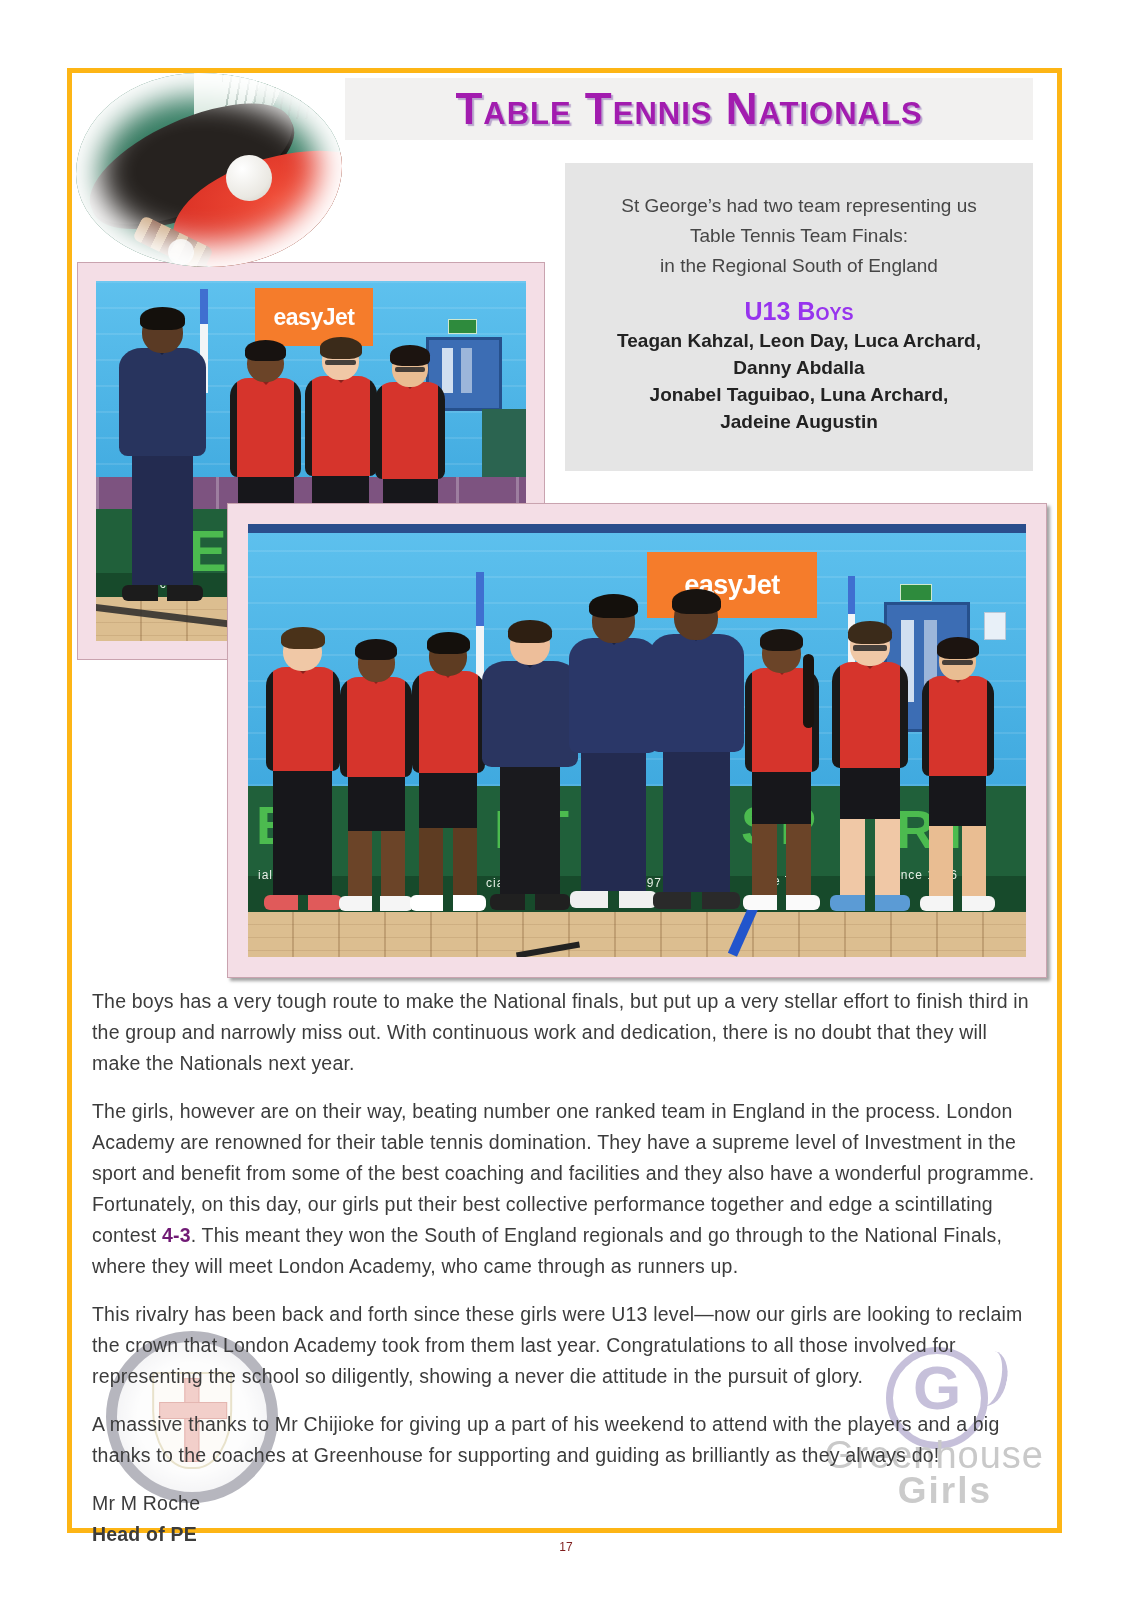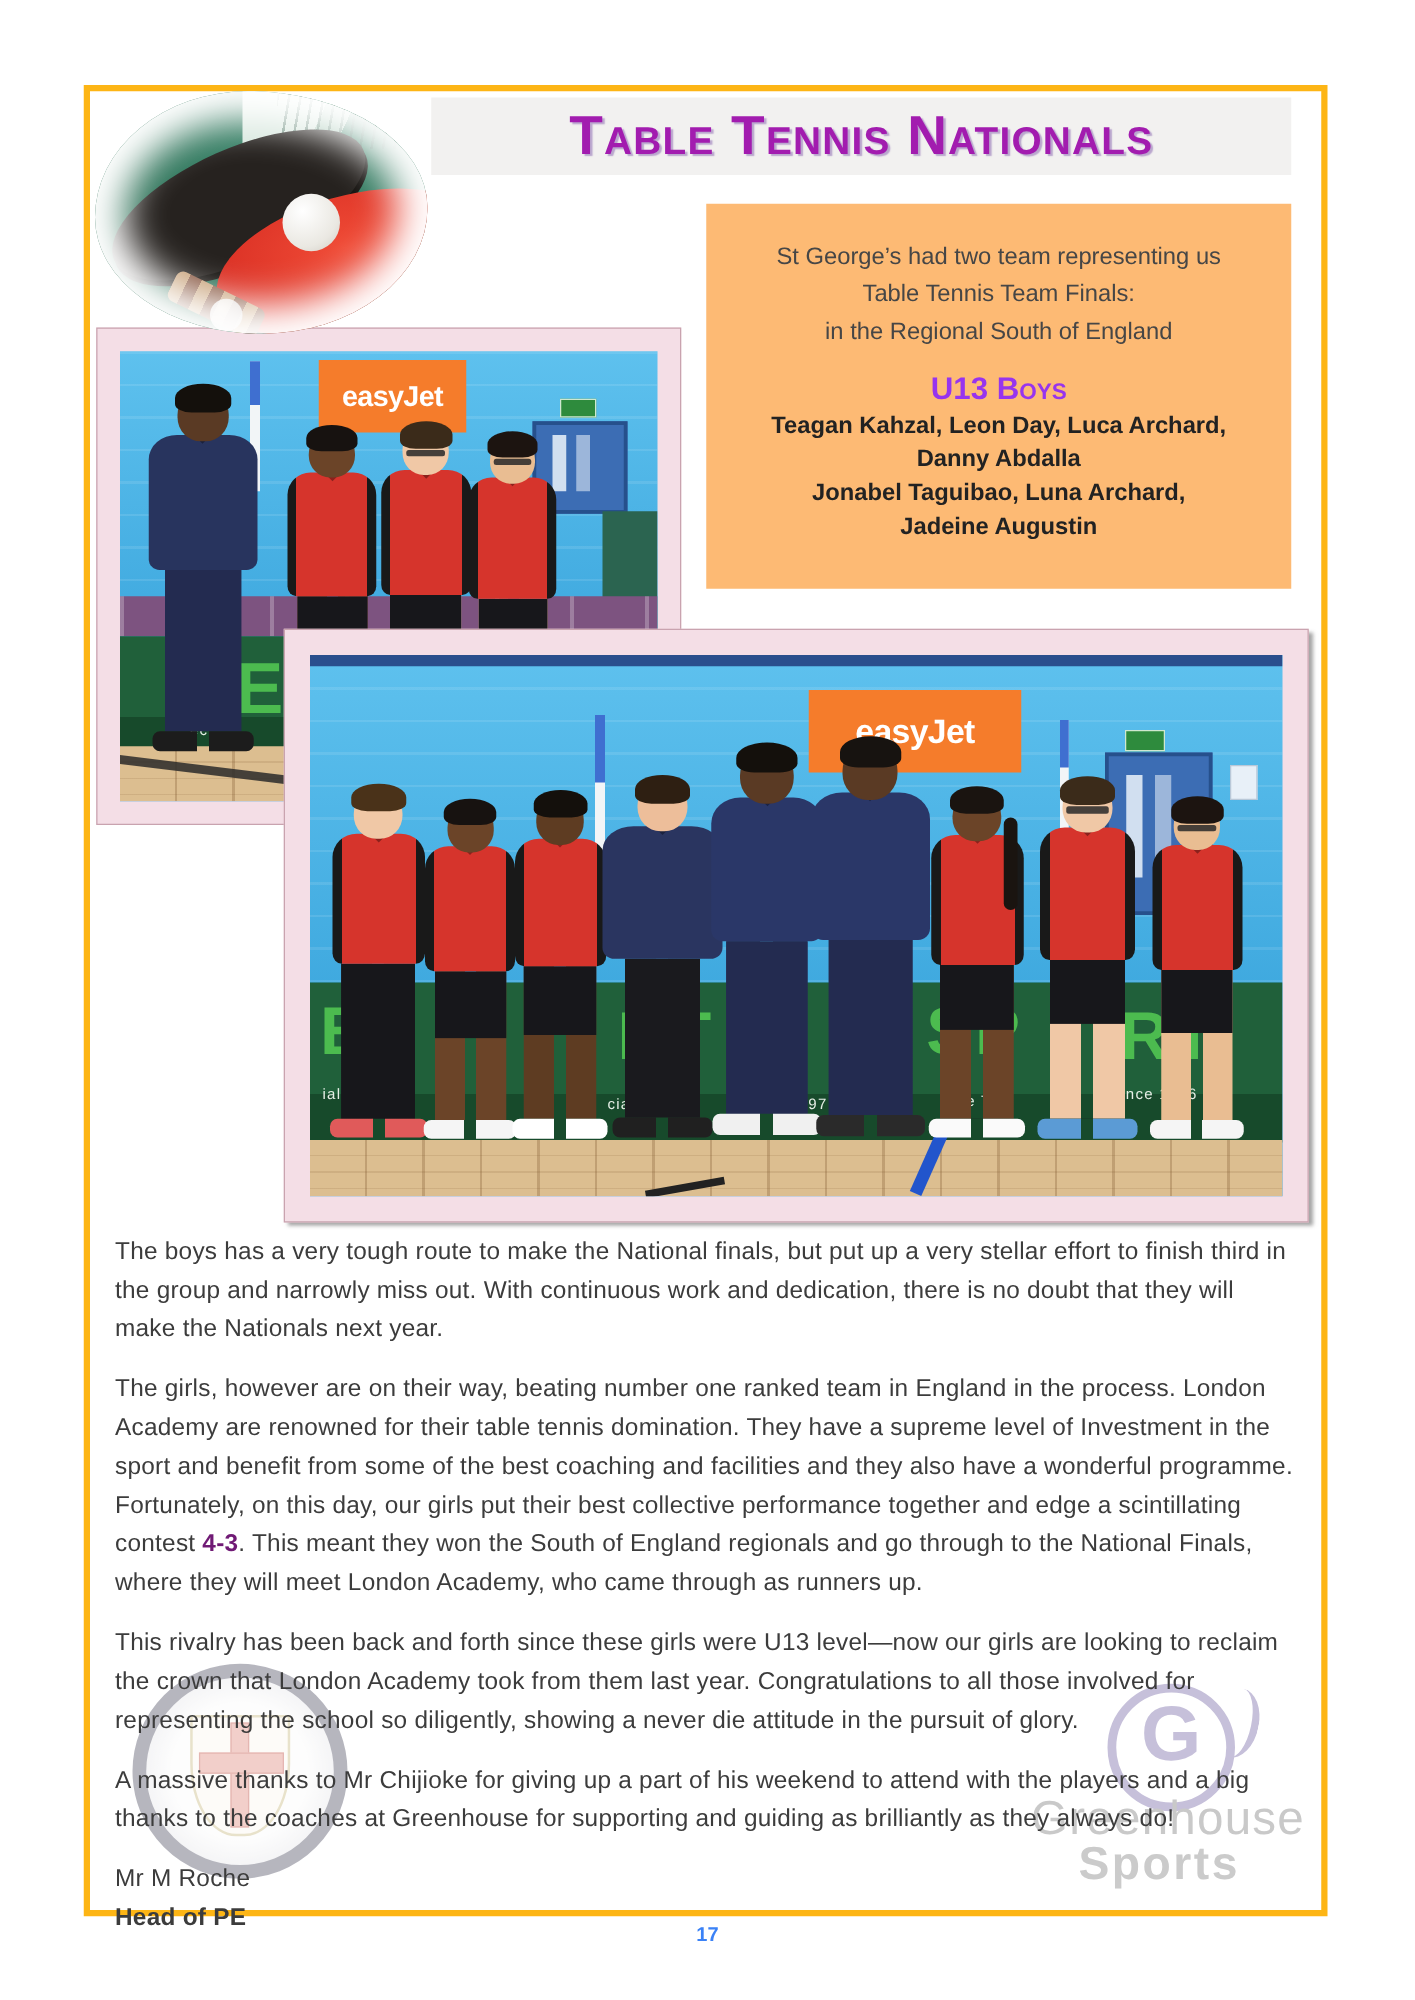--- a/index.html
+++ b/index.html
@@ -30,21 +30,21 @@
   .ball-small{position:absolute;left:92px;top:166px;width:26px;height:26px;border-radius:50%;
       background:radial-gradient(circle at 35% 30%,#FFF,#DDD);opacity:.85;}
   .paddle-vignette{position:absolute;inset:-2px;border-radius:inherit;
       box-shadow:inset 0 0 30px 26px #fff;}
   
   .title-bar{position:absolute;left:345px;top:78px;width:688px;height:62px;background:#F2F1F0;
       display:flex;align-items:center;justify-content:center;z-index:2;}
   .title-text{font-variant:small-caps;font-weight:bold;font-size:44px;letter-spacing:1px;
       color:#a21caf;text-shadow:2px 2px 1px rgba(80,26,140,.35);}
   
-  .info-box{position:absolute;left:565px;top:163px;width:468px;height:308px;background:#fdba74;
+  .info-box{position:absolute;left:565px;top:163px;width:468px;height:308px;background:#e5e5e5;
       text-align:center;padding-top:28px;box-sizing:border-box;z-index:2;}
   .intro-line{font-size:19px;color:#464646;line-height:30px;}
   .team-heading{font-variant:small-caps;font-weight:bold;font-size:25px;color:#9734EE;
       margin-top:15px;line-height:31px;text-align:center;}
   .team-names{font-size:19px;font-weight:bold;color:#222;line-height:27px;}
   
   .photo-frame{position:absolute;background:#F4DEE6;border:1px solid #C9A3AF;box-sizing:border-box;}
   .photo1{left:77px;top:262px;width:468px;height:398px;padding:18px;z-index:2;}
   .photo2{left:227px;top:503px;width:820px;height:475px;padding:20px;z-index:3;
       box-shadow:3px 3px 3px rgba(90,90,90,.55);}
@@ -112,21 +112,21 @@
   .crest-shield::after{content:"";position:absolute;top:30%;left:6%;width:88%;height:16%;
       background:#E0897D;border:1px solid #BE4A3E;}
   .gh-circle{position:absolute;left:886px;top:1347px;width:102px;height:102px;z-index:0;
       border:7px solid #C6C0DA;border-radius:50%;box-sizing:border-box;}
   .gh-g{position:absolute;left:886px;top:1352px;width:102px;text-align:center;z-index:0;
       font-size:62px;font-weight:bold;color:#C6C0DA;}
   .gh-swoosh{position:absolute;left:977px;top:1351px;width:24px;height:56px;z-index:0;
       border-right:6px solid #C6C0DA;border-radius:0 60% 60% 0/0 50% 50% 0;transform:rotate(12deg);}
   .gh-name{position:absolute;right:88px;top:1434px;font-size:38px;color:#C9C9C9;letter-spacing:1px;z-index:0;}
   .gh-sub{position:absolute;right:140px;top:1470px;font-size:37px;font-weight:bold;color:#CBCBCB;letter-spacing:2px;z-index:0;}
-  .page-num{position:absolute;left:0;right:0;top:1540px;text-align:center;font-size:16px;color:#3b82f6;z-index:2;font-weight:bold;}
+  .page-num{position:absolute;left:0;right:0;top:1540px;text-align:center;font-size:12px;color:#7f1d1d;z-index:2;}
 </style>
 </head>
 <body>
 
 <div class="page">
   <div class="gold-frame"></div>
 
   <div class="paddle-photo">
     <div class="paddle-scene"></div>
     <div class="table-edge"></div>
@@ -285,21 +285,21 @@
   </div>
 
   <div class="crest">
     <div class="crest-ring"></div>
     <div class="crest-shield"></div>
   </div>
   <div class="gh-circle"></div>
   <div class="gh-g">G</div>
   <div class="gh-swoosh"></div>
   <div class="gh-name">Greenhouse</div>
-  <div class="gh-sub">Sports</div>
+  <div class="gh-sub">Girls</div>
 
   <div class="body-copy">
     <p>The boys has a very tough route to make the National finals, but put up a very stellar effort to finish third in the group and narrowly miss out. With continuous work and dedication, there is no doubt that they will make the Nationals next year.</p>
     <p><span>The girls, however are on their way, beating number one ranked team in England in the process. London Academy are renowned for their table tennis domination. They have a supreme level of Investment in the sport and benefit from some of the best coaching and facilities and they also have a wonderful programme.  Fortunately, on this day, our girls put their best collective performance together and edge a scintillating contest </span><span class="score">4-3</span><span>. This meant they won the South of England regionals and go through to the National Finals, where they will meet London Academy, who came through as runners up.</span></p>
     <p>This rivalry has been back and forth since these girls were U13 level—now our girls are looking to reclaim the crown that London Academy took from them last year. Congratulations to all those involved for representing the school so diligently, showing a never die attitude in the pursuit of glory.</p>
     <p>A massive thanks to Mr Chijioke for giving up a part of his weekend to attend with the players and a big thanks to the coaches at Greenhouse for supporting and guiding as brilliantly as they always do!</p>
     <p class="sign-name">Mr M Roche</p>
     <p class="sign-role">Head of PE</p>
   </div>
 

